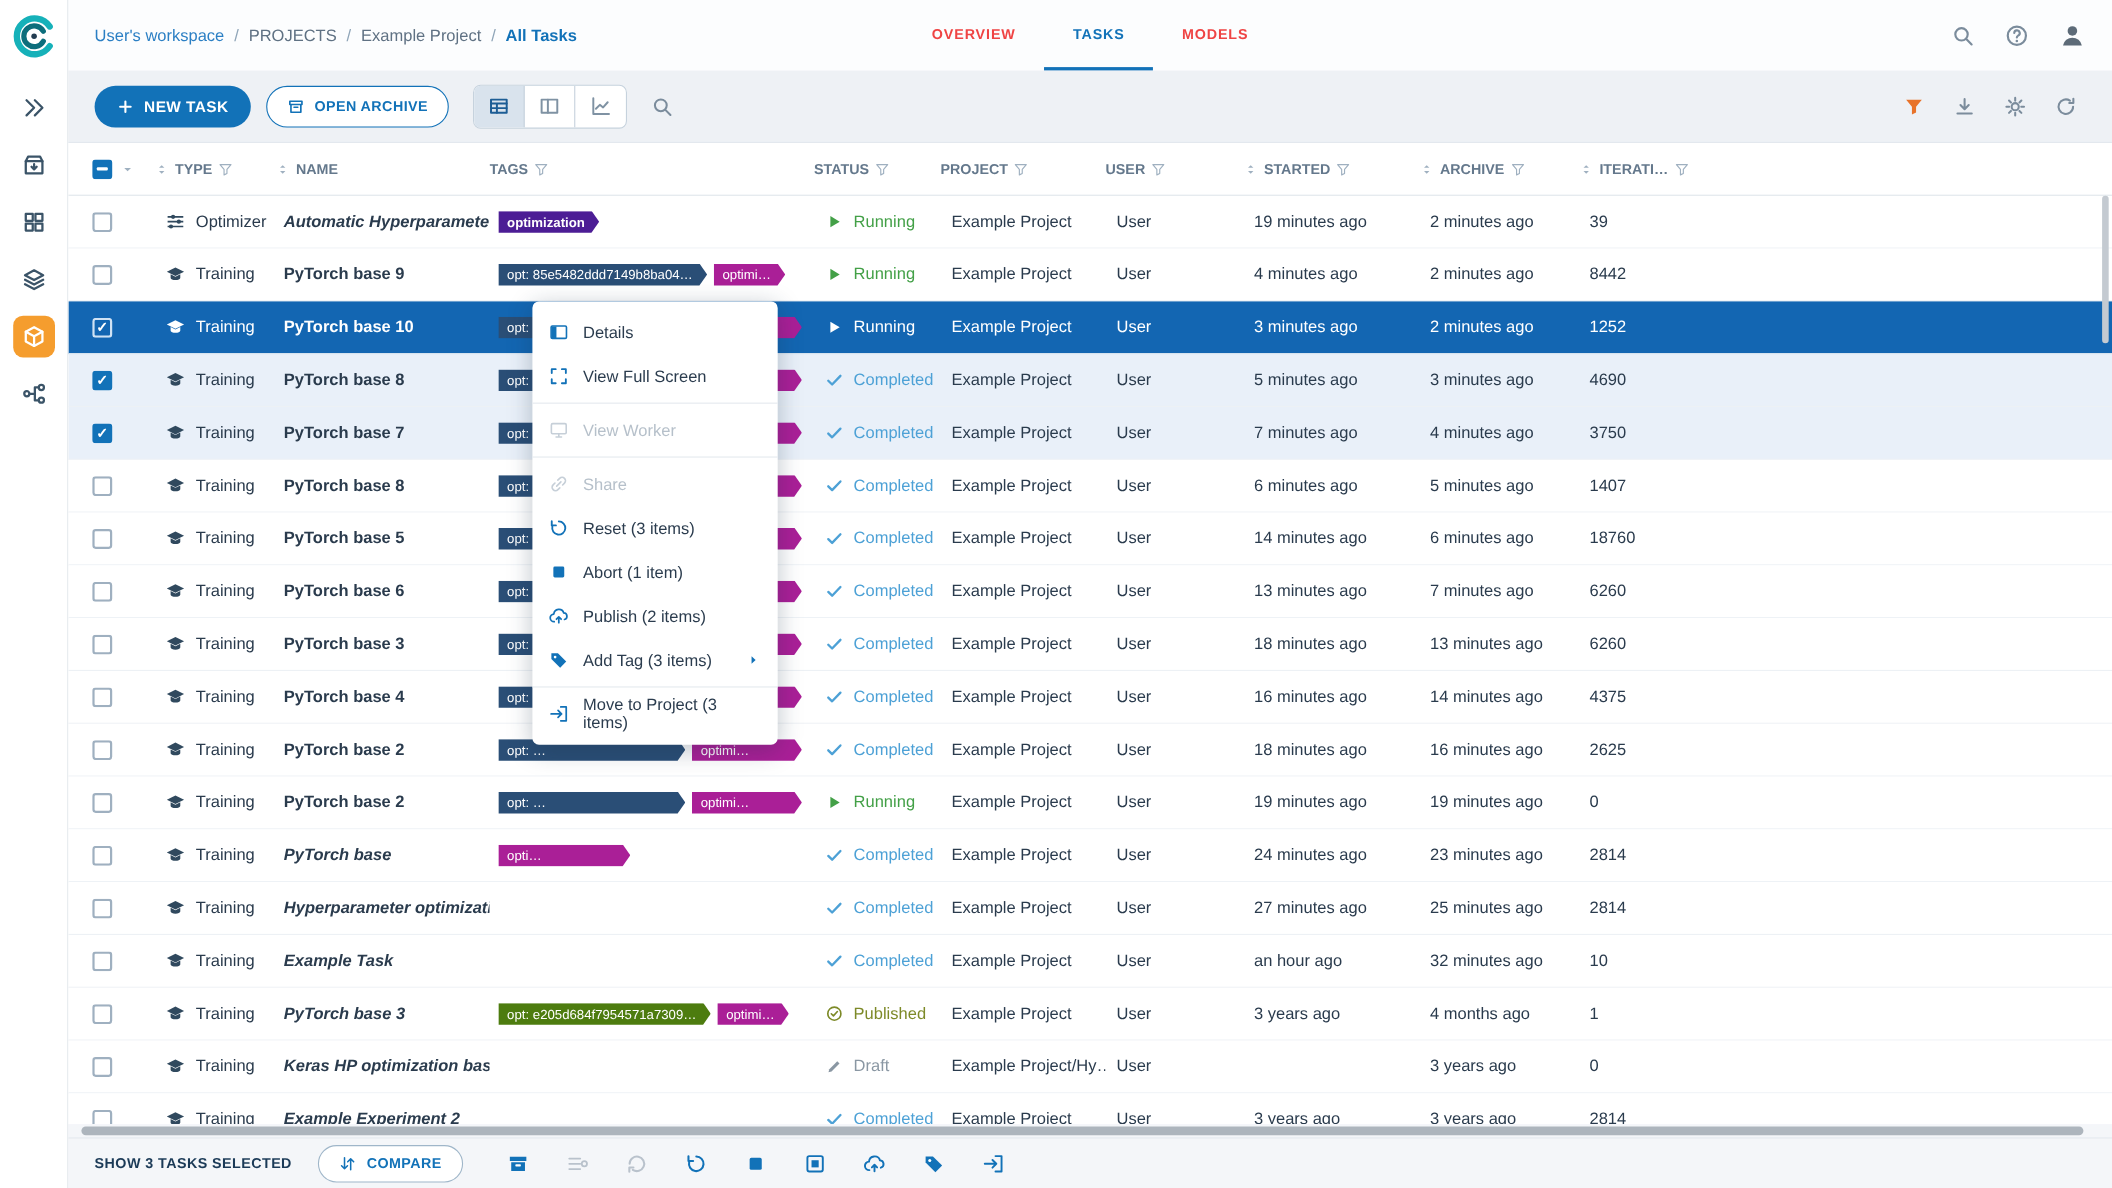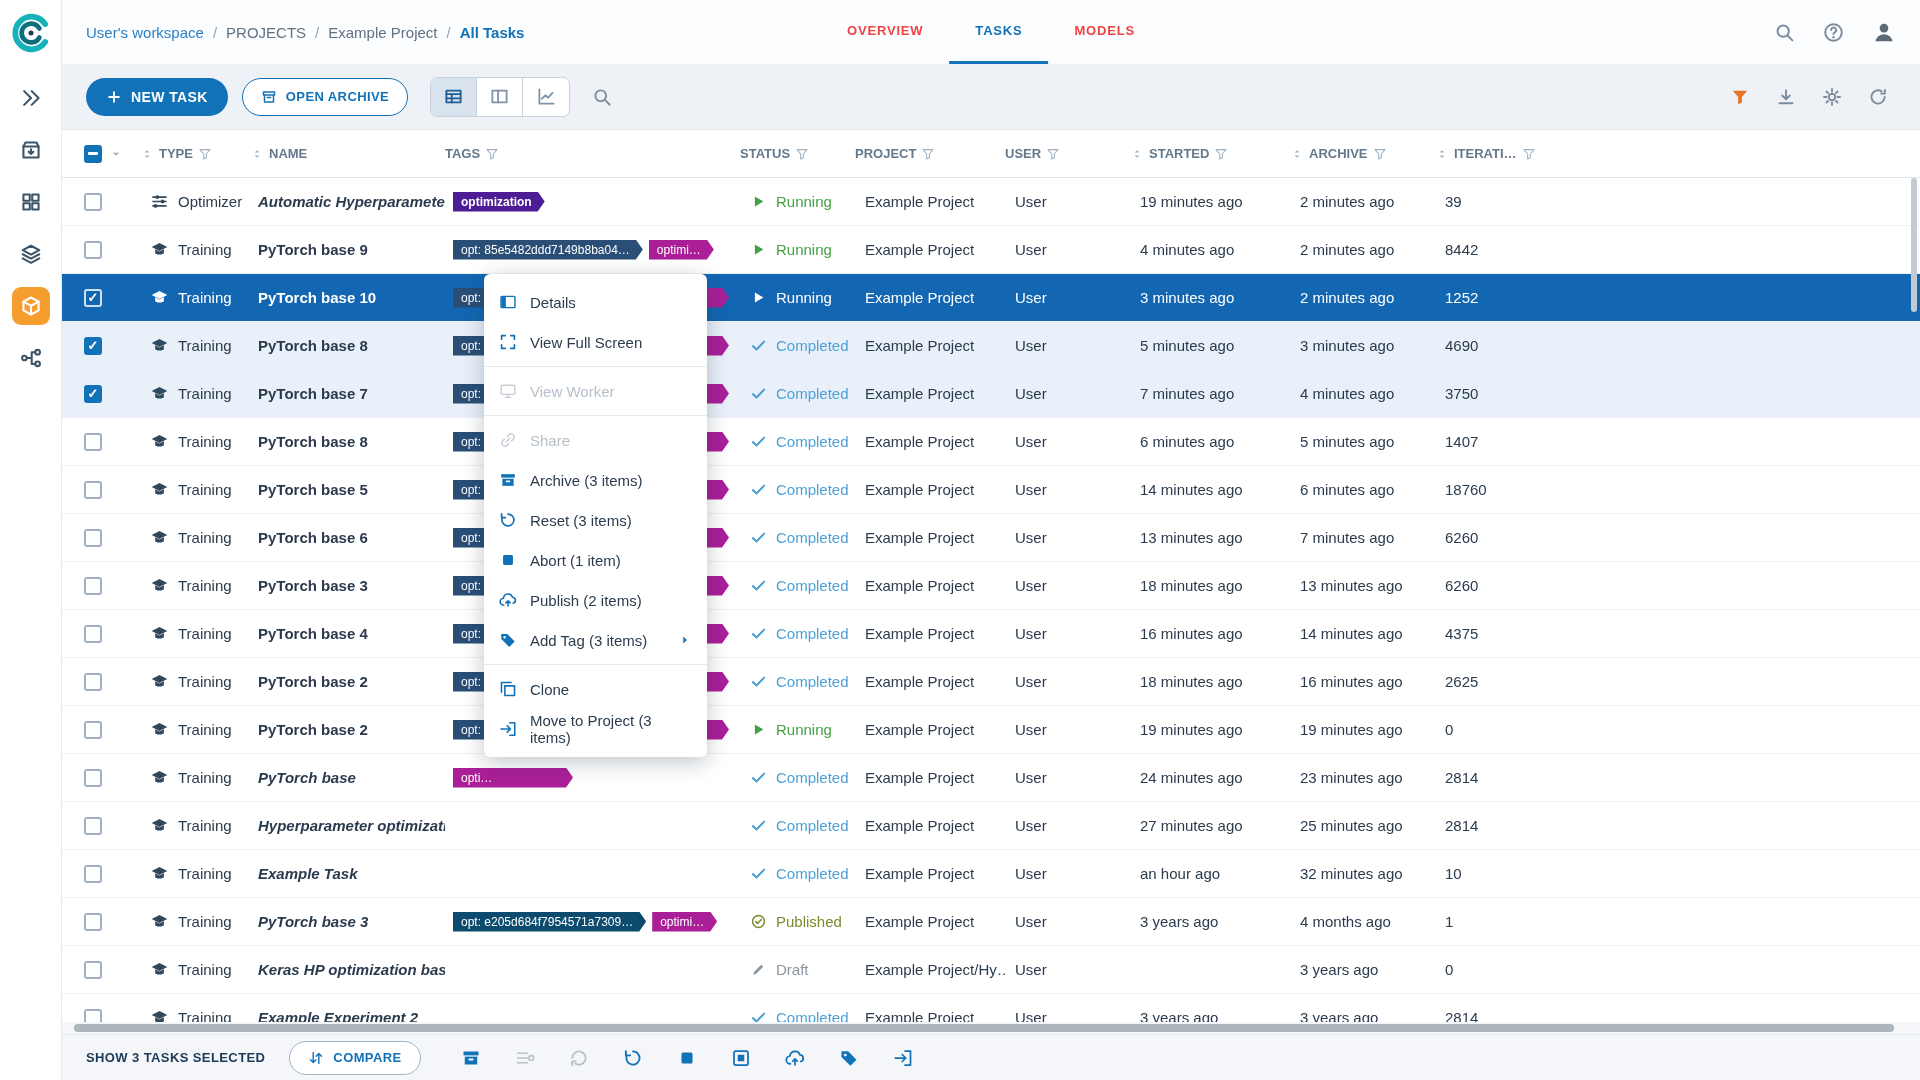--- a/index.html
+++ b/index.html
@@ -875,21 +875,21 @@
               <span class="ic " data-name="training-icon">
                 <svg viewBox="0 0 16 16" xmlns="http://www.w3.org/2000/svg">
                   <path d="M8 2.6L1.4 5.9 8 9.2l6.6-3.3z" fill="currentColor"></path>
                   <path d="M4.3 7.8v2.9c0 .9 1.7 1.6 3.7 1.6s3.7-.7 3.7-1.6V7.8L8 9.7z" fill="currentColor"></path>
                 </svg>
               </span>
               <span data-name="type-label">Training</span>
             </div>
   <div class="cell c-name it" data-name="task-name">PyTorch base 3</div>
   <div class="cell c-tags" data-name="tags-cell">
-              <span class="tag" data-name="tag-pill" style="background:#0c4a6e;">opt: e205d684f7954571a7309…</span>
+              <span class="tag" data-name="tag-pill" style="background:#4d7c0f;">opt: e205d684f7954571a7309…</span>
               <span class="tag" data-name="tag-pill" style="background:#aa1f97;">optimi…</span>
             </div>
   <div class="cell c-status" data-name="status-cell" style="color:#7d8a28">
               <span class="ic " data-name="published-status-icon">
                 <svg viewBox="0 0 16 16" xmlns="http://www.w3.org/2000/svg">
                   <circle cx="8" cy="8" r="5.6" stroke="currentColor" fill="none" stroke-width="1.4" stroke-linecap="round" stroke-linejoin="round"></circle>
                   <path d="M5.4 8.1l1.8 1.8 3.4-3.7" stroke="currentColor" fill="none" stroke-width="1.4" stroke-linecap="round" stroke-linejoin="round"></path>
                 </svg>
               </span>
               <span data-name="status-label">Published</span>
@@ -1047,30 +1047,20 @@
         <div class="ctx-div" data-name="menu-divider"></div>
         <div class="ctx-item disabled" data-name="menu-item-share">
           <span class="ic " data-name="share-icon">
             <svg viewBox="0 0 16 16" xmlns="http://www.w3.org/2000/svg">
               <path d="M6.3 9.7l3.4-3.4" stroke="currentColor" fill="none" stroke-width="1.3" stroke-linecap="round" stroke-linejoin="round"></path>
               <path d="M7.2 4.9l1.5-1.5a2.6 2.6 0 0 1 3.9 3.9l-1.5 1.5M8.8 11.1l-1.5 1.5a2.6 2.6 0 0 1-3.9-3.9l1.5-1.5" stroke="currentColor" fill="none" stroke-width="1.3" stroke-linecap="round" stroke-linejoin="round"></path>
             </svg>
           </span>
           <span data-name="menu-item-label">Share</span>
         </div>
-        <div class="ctx-item " data-name="menu-item-archive-3-items">
-          <span class="ic " data-name="archive-icon">
-            <svg viewBox="0 0 16 16" xmlns="http://www.w3.org/2000/svg">
-              <path d="M2 2.8h12v3.1H2z" fill="currentColor"></path>
-              <path d="M3 6.9h10v6.3H3z" fill="currentColor"></path>
-              <rect x="6" y="8.4" width="4" height="1.5" rx=".5" fill="#fff"></rect>
-            </svg>
-          </span>
-          <span data-name="menu-item-label">Archive (3 items)</span>
-        </div>
         <div class="ctx-item " data-name="menu-item-reset-3-items">
           <span class="ic " data-name="reset-icon">
             <svg viewBox="0 0 16 16" xmlns="http://www.w3.org/2000/svg">
               <path d="M8 2.7a5.3 5.3 0 1 1-5.2 4.1" stroke="currentColor" fill="none" stroke-width="1.5" stroke-linecap="round" stroke-linejoin="round"></path>
               <path d="M2.3 2.5v3.4h3.4" stroke="currentColor" fill="none" stroke-width="1.5" stroke-linecap="round" stroke-linejoin="round"></path>
             </svg>
           </span>
           <span data-name="menu-item-label">Reset (3 items)</span>
         </div>
         <div class="ctx-item " data-name="menu-item-abort-1-item">
@@ -1098,29 +1088,20 @@
             </svg>
           </span>
           <span data-name="menu-item-label">Add Tag (3 items)</span>
           <span class="ic sub" data-name="caret-right-icon">
             <svg viewBox="0 0 16 16" xmlns="http://www.w3.org/2000/svg">
               <path d="M6 4l4.2 4L6 12z" fill="currentColor"></path>
             </svg>
           </span>
         </div>
         <div class="ctx-div" data-name="menu-divider"></div>
-        <div class="ctx-item " data-name="menu-item-clone">
-          <span class="ic " data-name="clone-icon">
-            <svg viewBox="0 0 16 16" xmlns="http://www.w3.org/2000/svg">
-              <rect x="5.2" y="5.2" width="8.6" height="8.6" stroke="currentColor" fill="none" stroke-width="1.4" stroke-linecap="round" stroke-linejoin="round"></rect>
-              <path d="M10.8 2.2H2.2v8.6" stroke="currentColor" fill="none" stroke-width="1.4" stroke-linecap="round" stroke-linejoin="round"></path>
-            </svg>
-          </span>
-          <span data-name="menu-item-label">Clone</span>
-        </div>
         <div class="ctx-item " data-name="menu-item-move-to-project-3-items">
           <span class="ic " data-name="move-icon">
             <svg viewBox="0 0 16 16" xmlns="http://www.w3.org/2000/svg">
               <path d="M9.6 2.4H14v11.2H9.6" stroke="currentColor" fill="none" stroke-width="1.4" stroke-linecap="round" stroke-linejoin="round"></path>
               <path d="M1.8 8h8.4M7.4 5.2L10.2 8l-2.8 2.8" stroke="currentColor" fill="none" stroke-width="1.4" stroke-linecap="round" stroke-linejoin="round"></path>
             </svg>
           </span>
           <span data-name="menu-item-label">Move to Project (3 items)</span>
         </div>
       </div>

